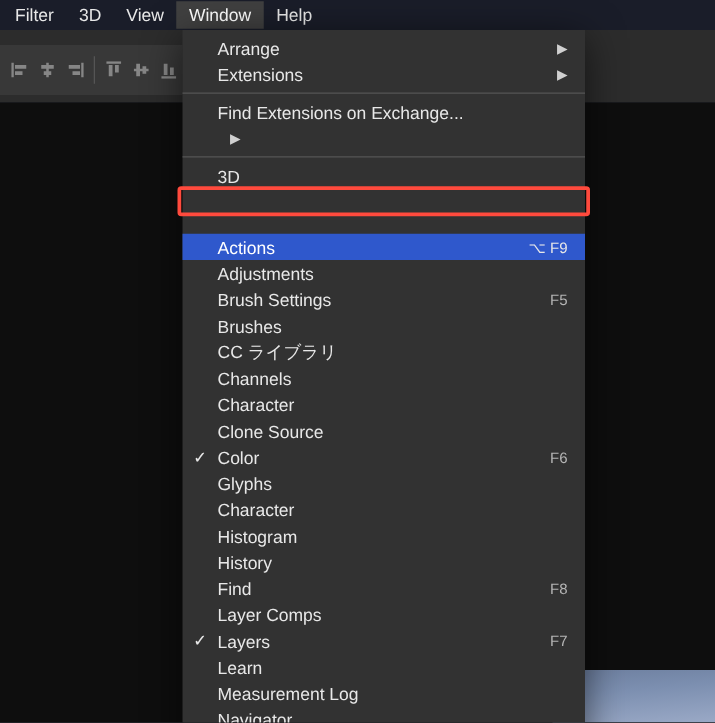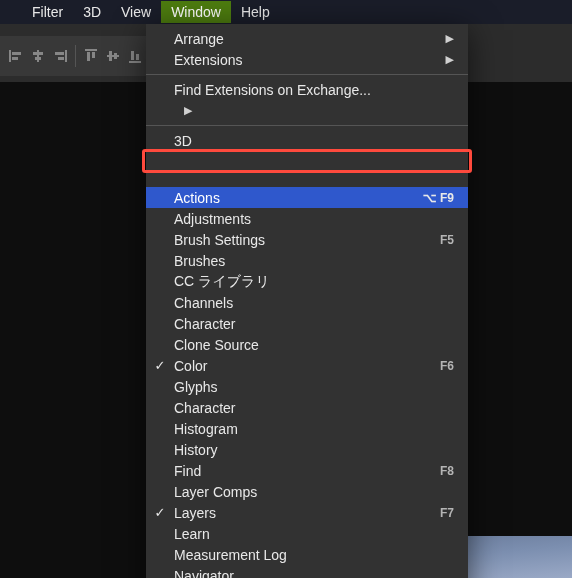--- a/index.html
+++ b/index.html
@@ -8,31 +8,31 @@
     font-family: -apple-system, "Helvetica Neue", Arial, sans-serif;
     font-size: 14px;
     background: #1a1d29;
     color: #e8e8e8;
     position: relative;
   }
   .menubar {
     display: flex;
     align-items: center;
     height: 24px;
-    padding-left: 22px;
+    padding-left: 2px;
     background: #1a1d29;
     font-size: 14px;
     gap: 0;
   }
   .menubar .menu {
     padding: 3px 10px;
     cursor: default;
   }
   .menubar .menu.active {
-    background: #4d7c0f;
+    background: #404040;
     color: #fff;
   }
   .toolbar-strip {
     position: absolute;
     top: 24px;
     left: 0;
     right: 0;
     height: 58px;
     background: #2c2c2c;
   }
@@ -99,21 +99,20 @@
     font-size: 13px;
   }
   .dropdown .label {
     flex: 1 1 auto;
     white-space: nowrap;
   }
   .dropdown .shortcut {
     color: #b5b5b5;
     font-size: 12px;
     padding-left: 10px;
-    font-weight: bold;
   }
   .dropdown .arrow {
     font-size: 11px;
     color: #d0d0d0;
     padding-left: 10px;
   }
   .highlight-box {
     position: absolute;
     border: 3px solid #ff4a3d;
     border-radius: 3px;

